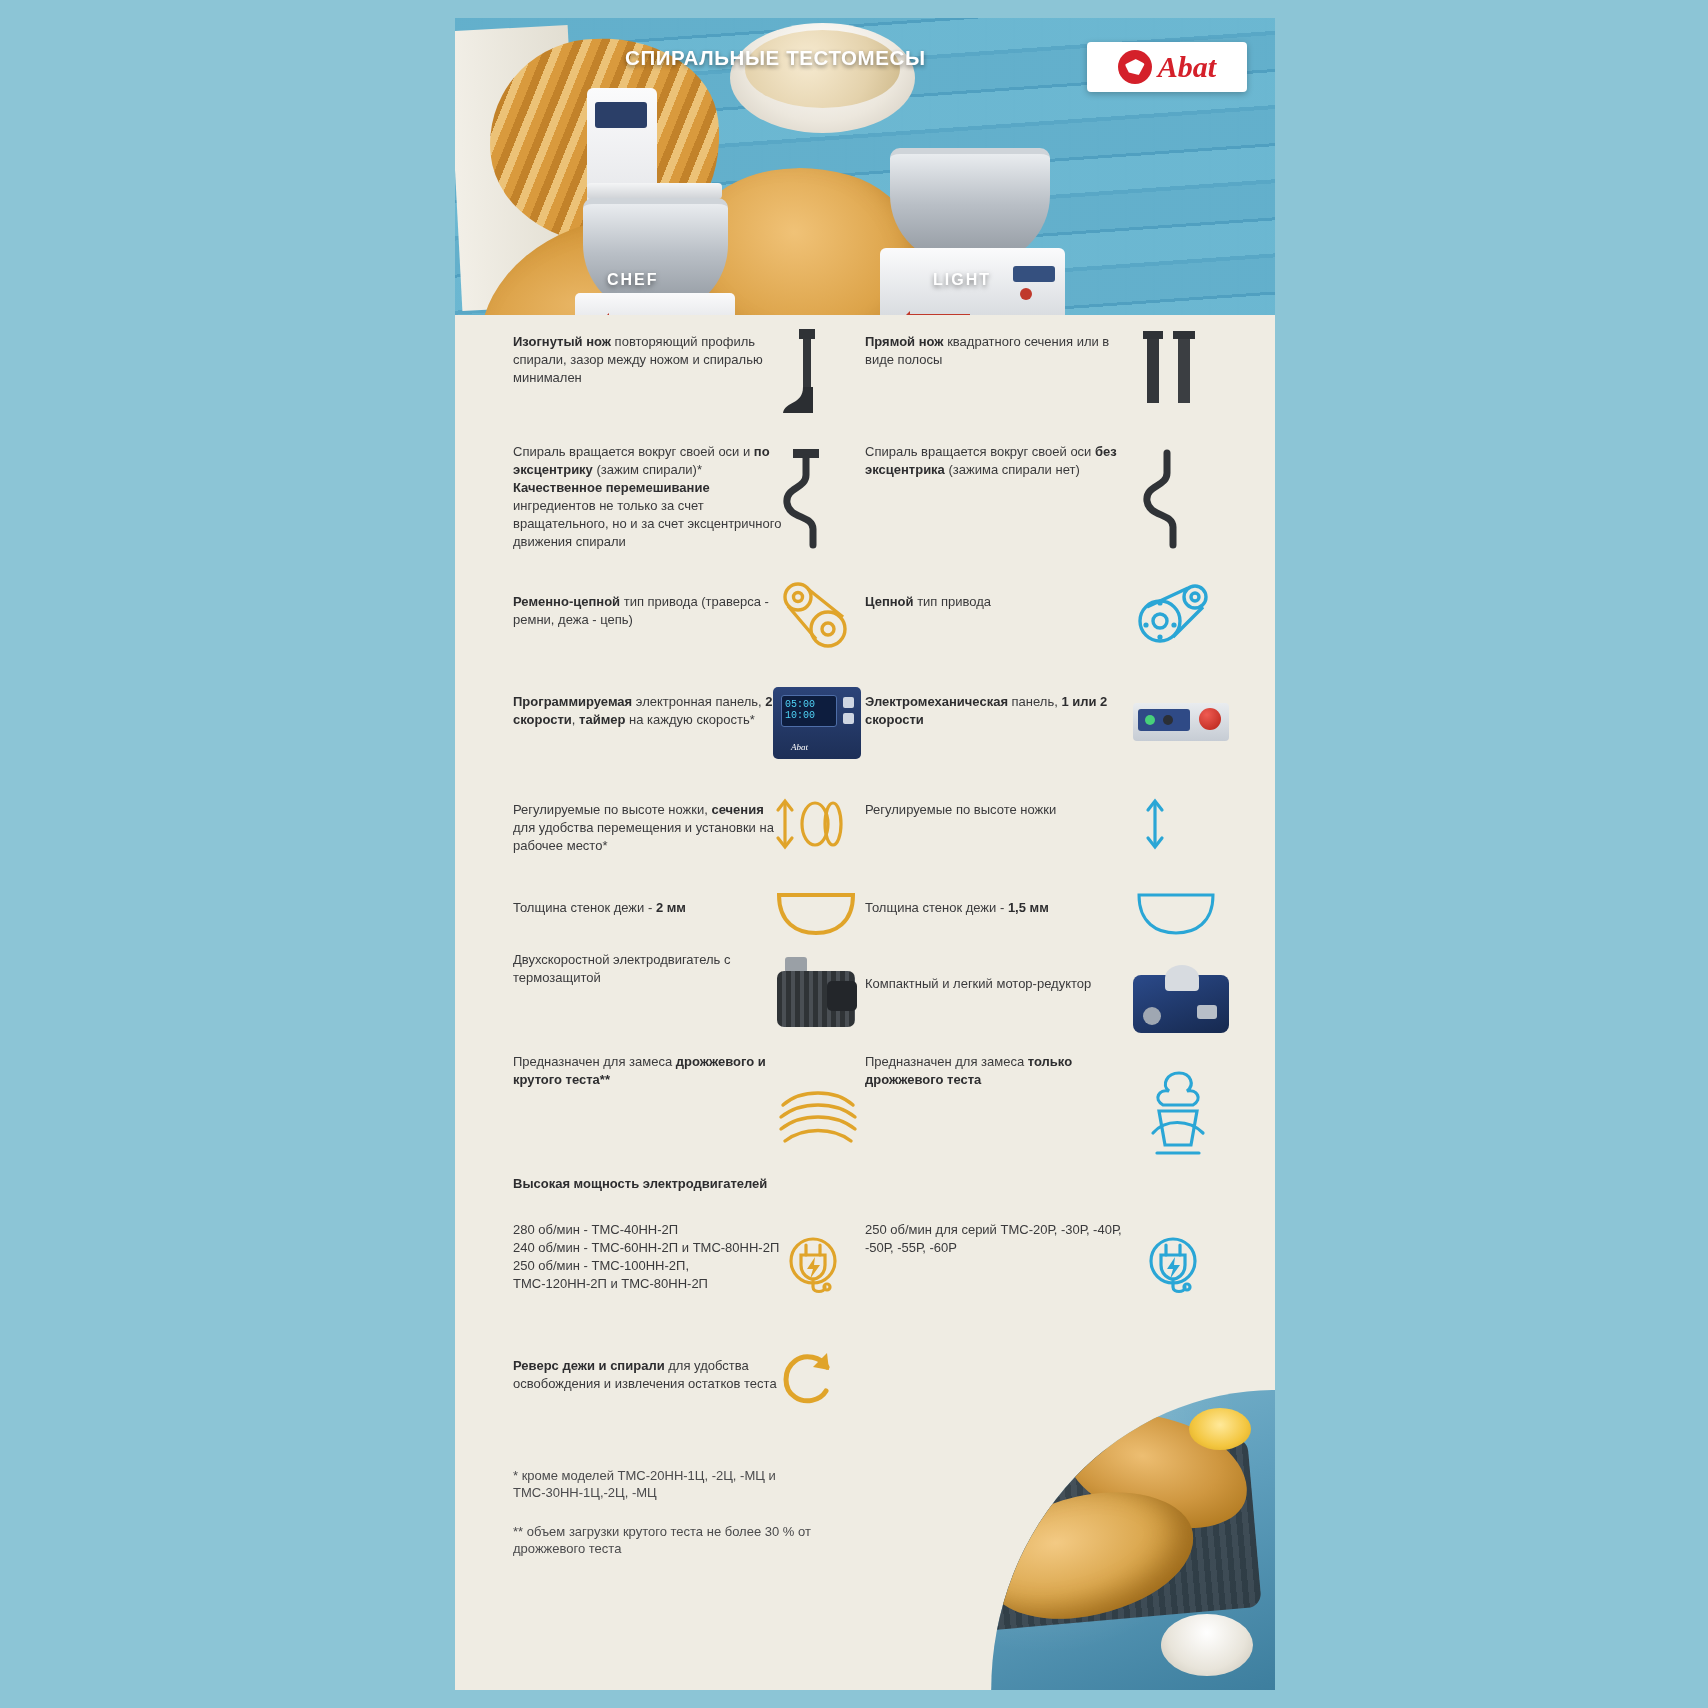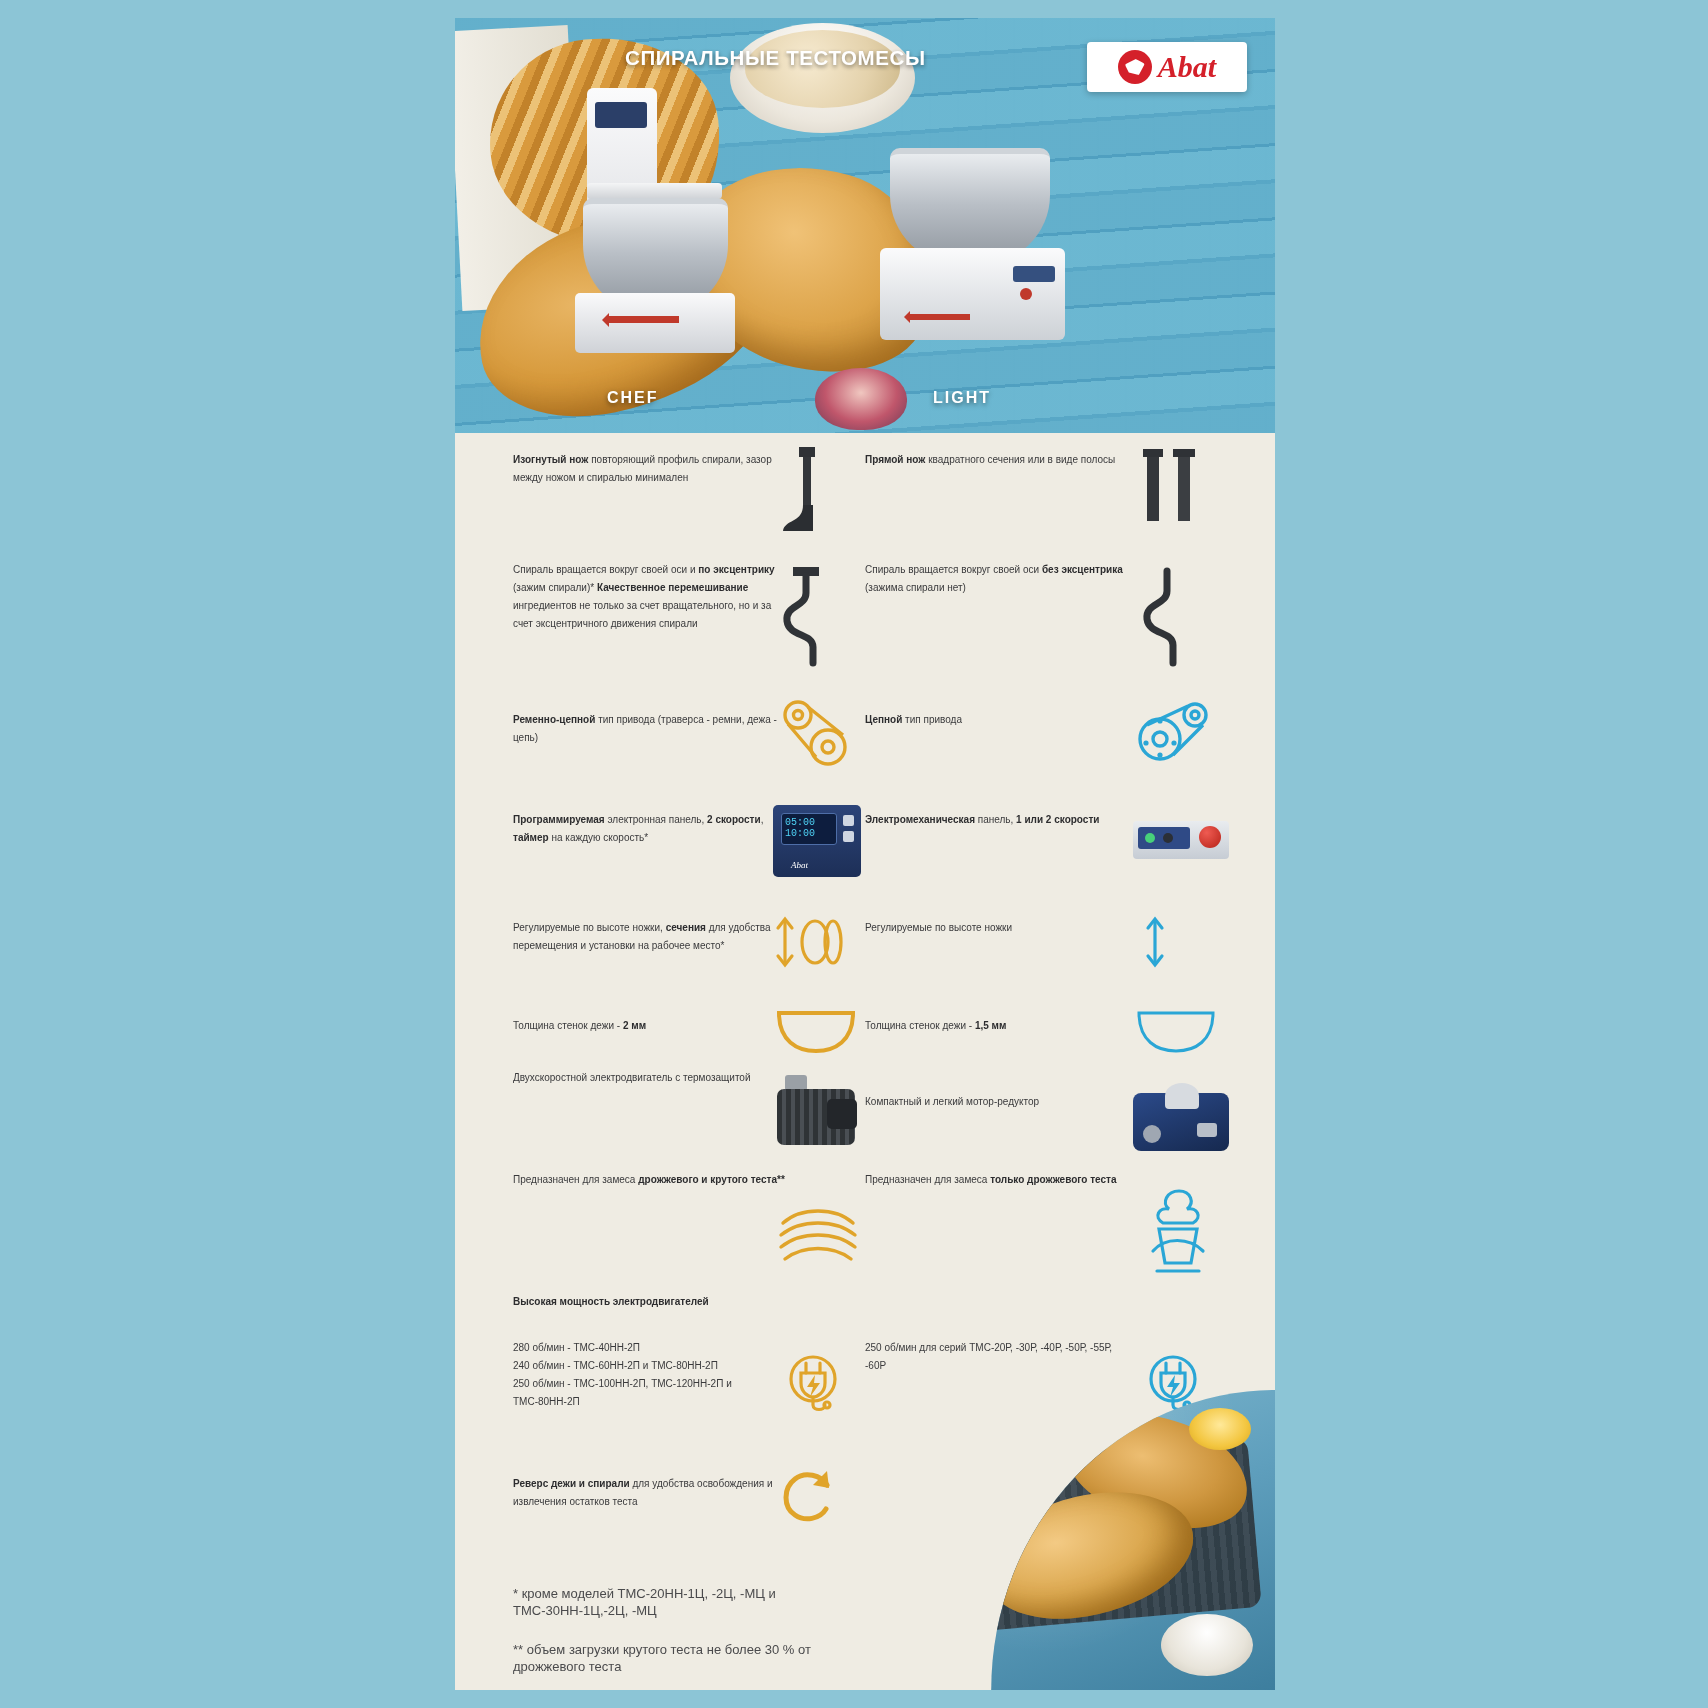--- a/index.html
+++ b/index.html
@@ -13,21 +13,21 @@
     position:absolute;
     left:455px; top:18px;
     width:820px; height:1672px;
     background:#efece3;
     box-shadow:0 0 0 0 rgba(0,0,0,0);
     overflow:hidden;
   }
   
   .hero{
     position:relative;
-    width:820px;height:415px;
+    width:820px;height:297px;
     background:
       linear-gradient(180deg,rgba(255,255,255,.05),rgba(255,255,255,.05)),
       repeating-linear-gradient(90deg,#5aa6c4 0px,#5aa6c4 26px,#4e9cbd 26px,#4e9cbd 28px),
       #5aa6c4;
     overflow:hidden;
   }
   .hero-wood{
     position:absolute;inset:0;
     background:repeating-linear-gradient(176deg,#63b0cc 0 34px,#4f9fc0 34px 37px,#6cb8d2 37px 70px,#58a7c6 70px 74px);
     opacity:.95;
@@ -118,21 +118,21 @@
     position:absolute;color:#fff;font-weight:bold;font-size:16px;letter-spacing:2px;
     text-shadow:0 2px 5px rgba(0,0,0,.5);
   }
   .lbl-chef{left:152px;bottom:26px;}
   .lbl-light{left:478px;bottom:26px;}
 
   
   .content{position:relative;width:820px;}
   .txt{
     position:absolute;
-    font-size:10px;line-height:18px;color:#3a3a3c;
+    font-size:13px;line-height:18px;color:#3a3a3c;
   }
   .txt b{font-weight:bold;color:#2d2d2f;}
   .l-txt{left:58px;width:272px;}
   .r-txt{left:410px;width:262px;}
   .icon-l{position:absolute;left:318px;}
   .icon-r{position:absolute;left:678px;}
   .ic{display:block;}
 
   .footnote{font-size:13px;line-height:17px;color:#4a4a4c;}
 

